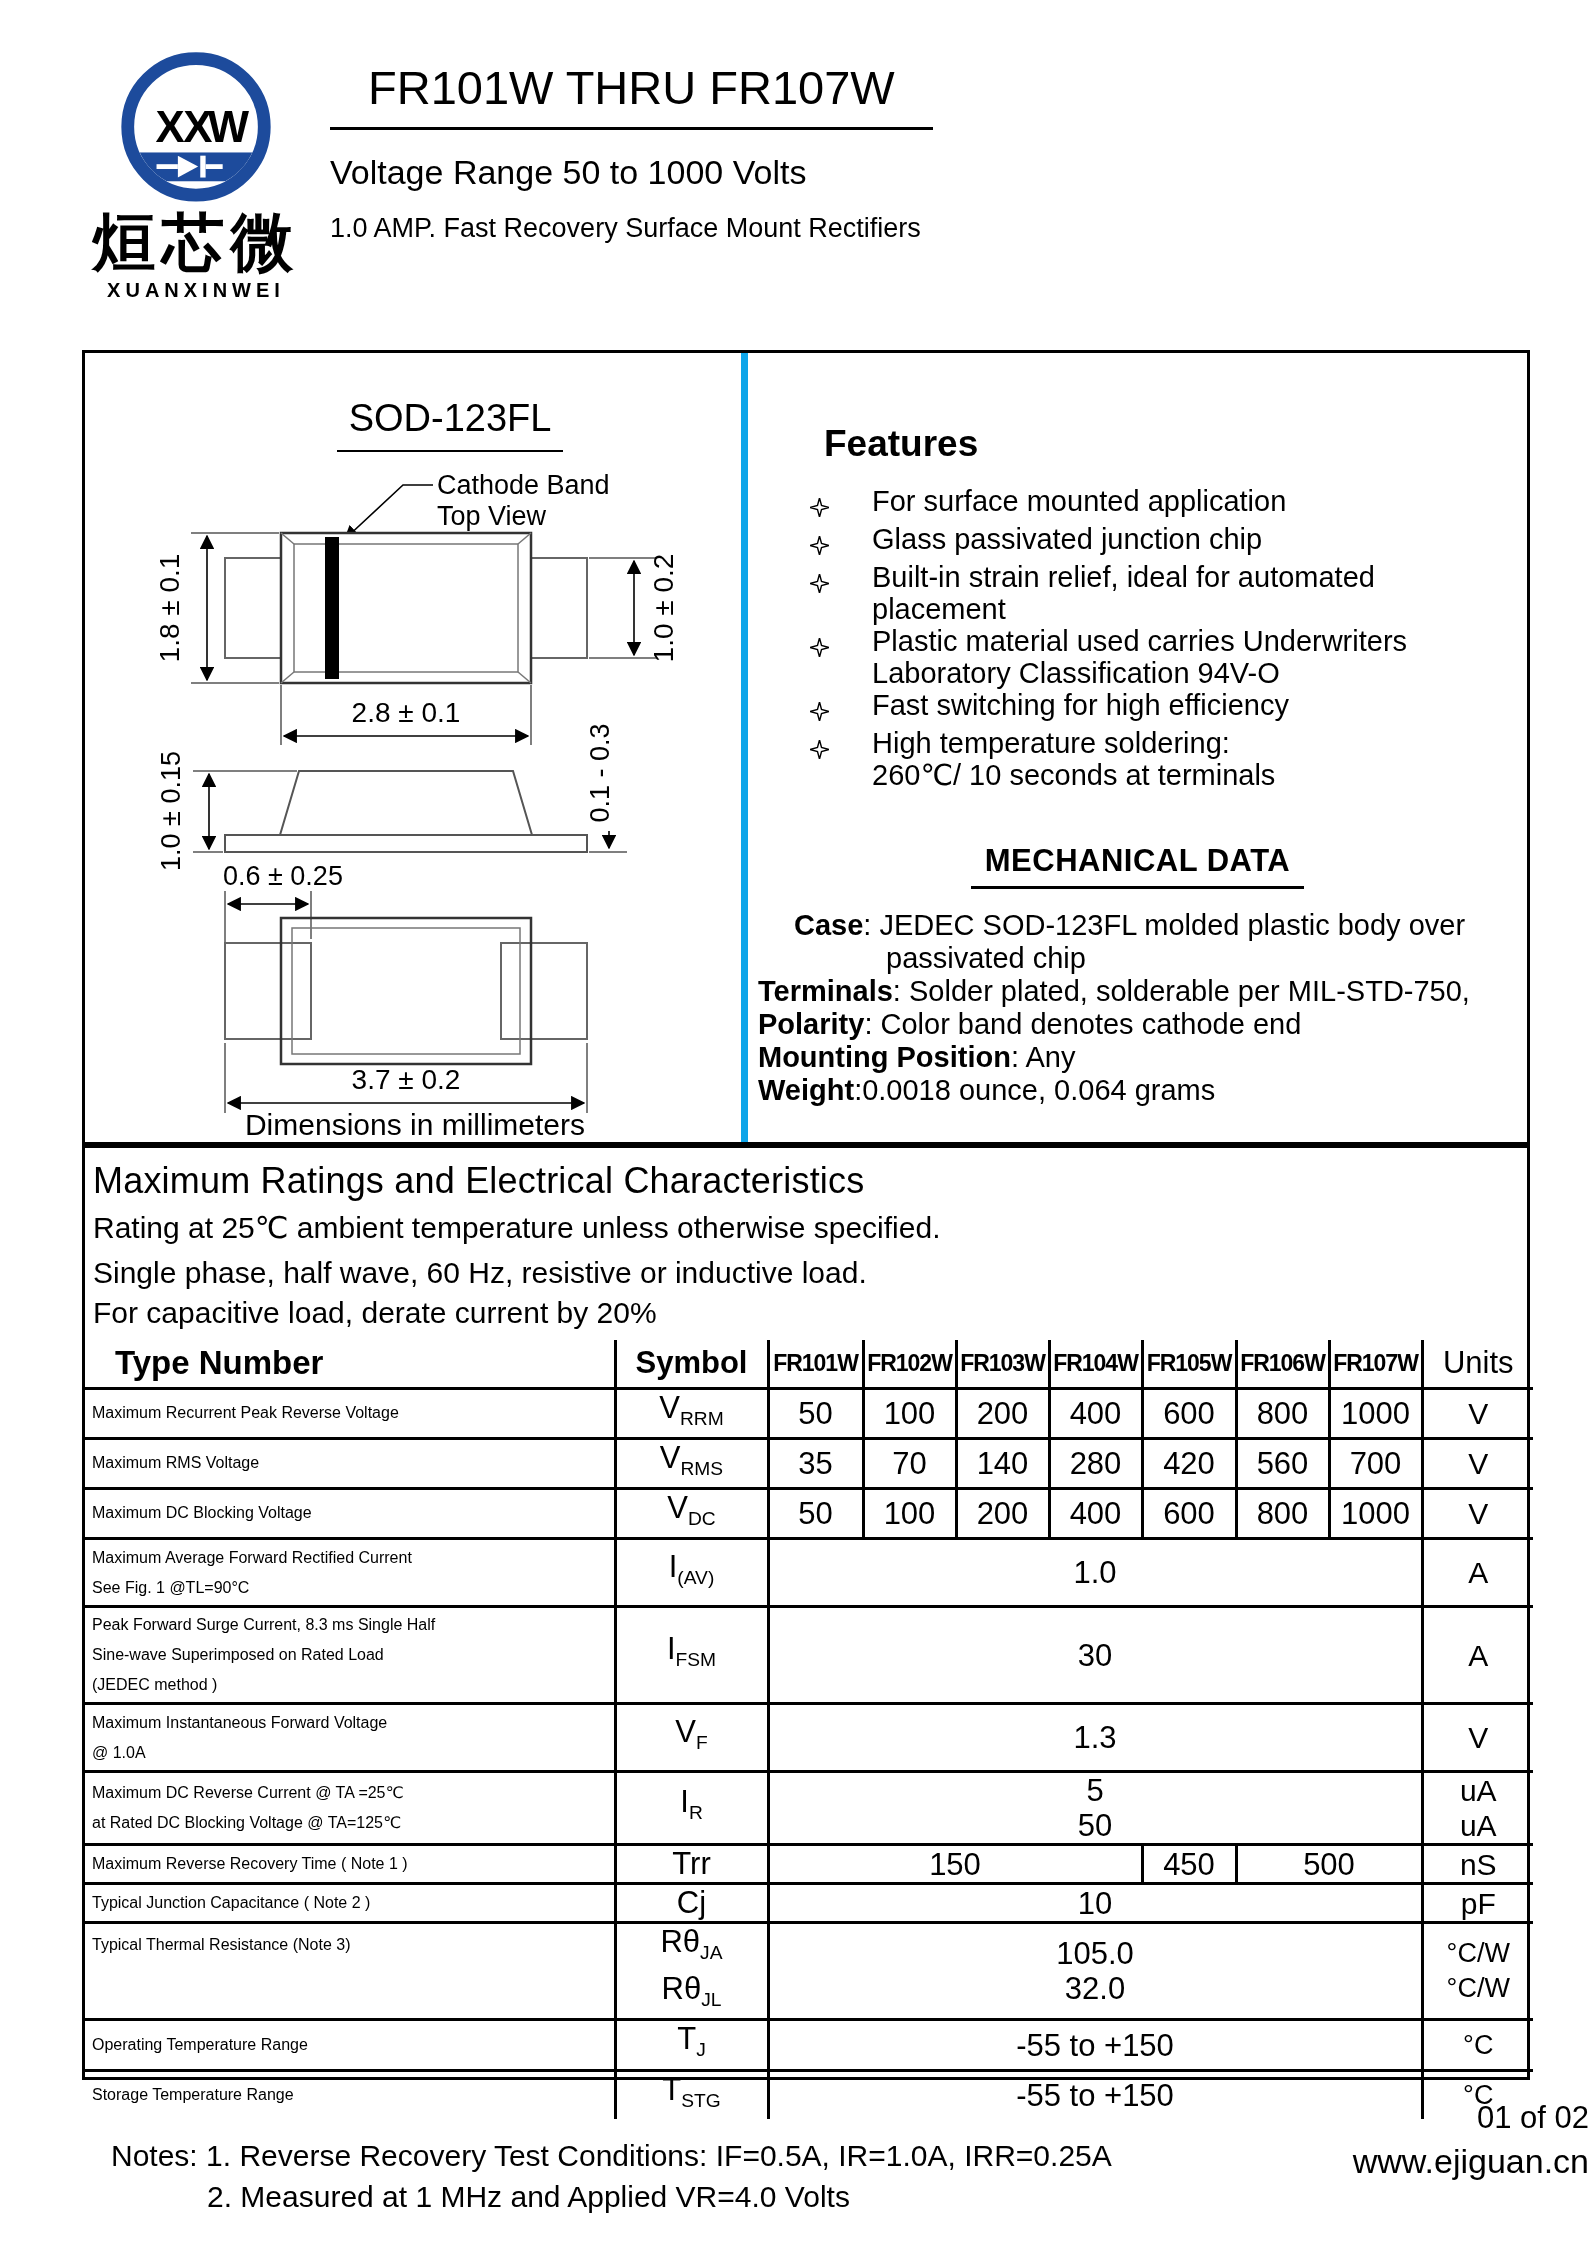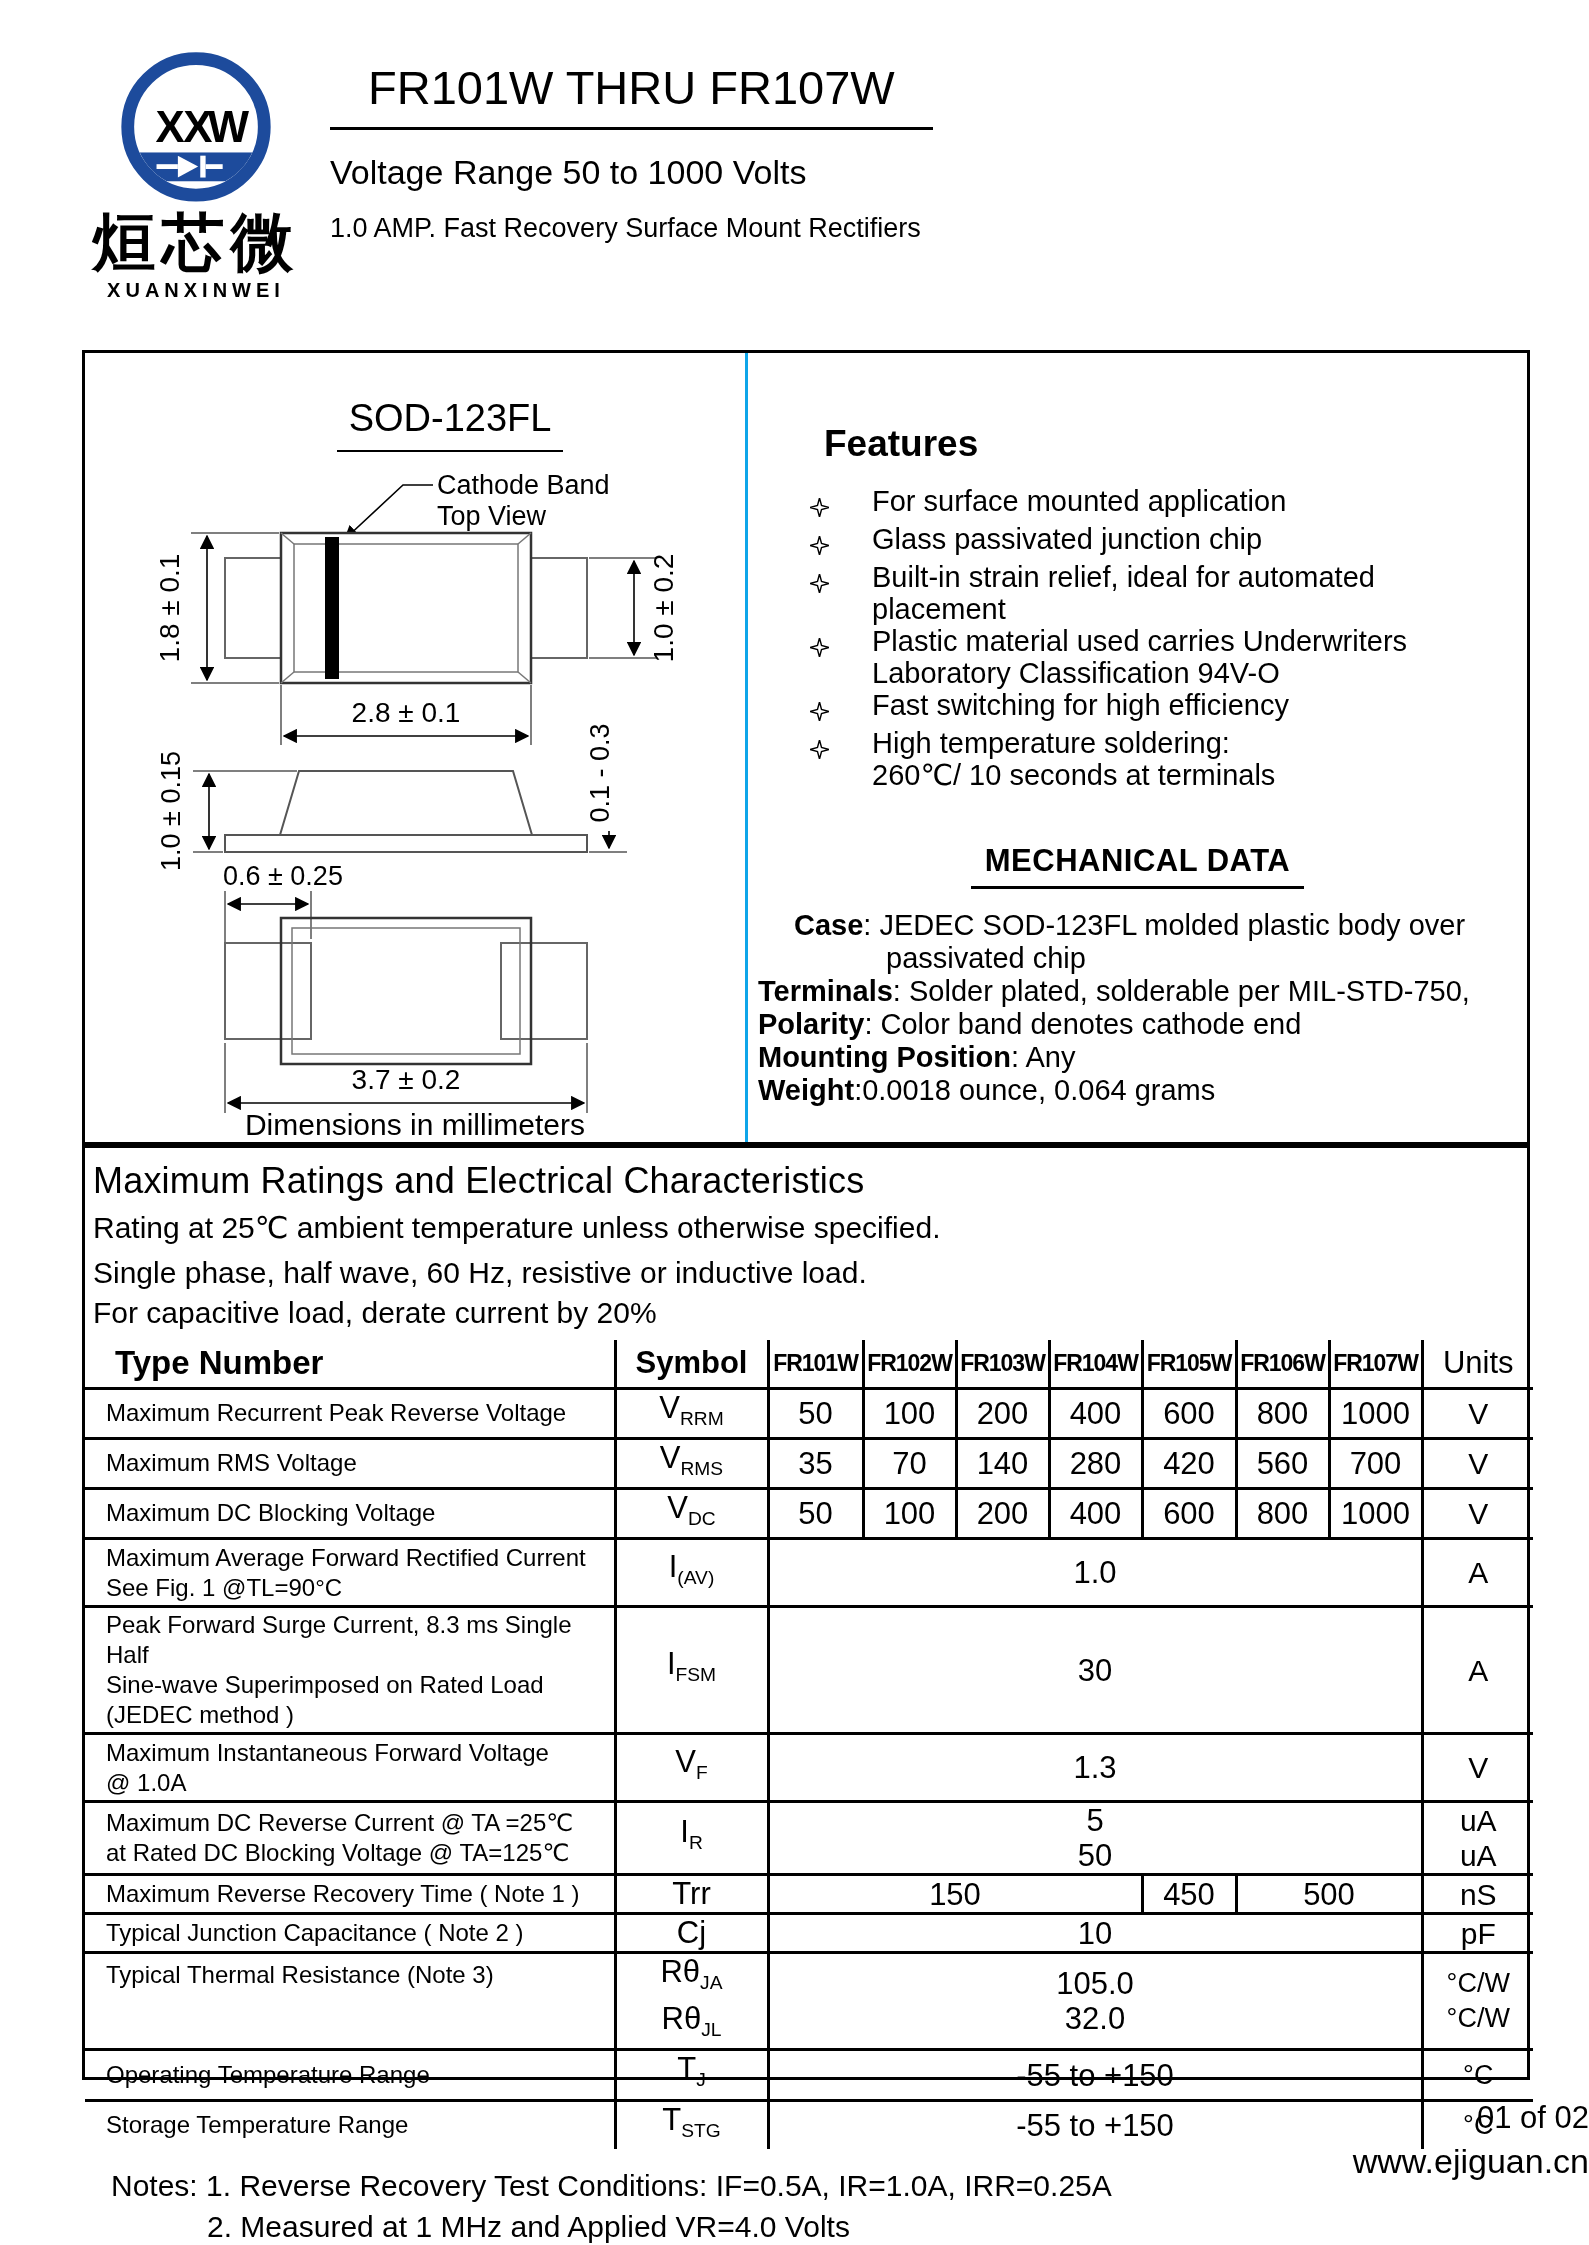--- a/index.html
+++ b/index.html
@@ -15,21 +15,21 @@
   .logo svg { display:block; margin:0 auto; }
   .logo-cn { font-size:63px; font-weight:bold; letter-spacing:6px; line-height:1.08; white-space:nowrap; }
   .logo-en { font-size:20px; font-weight:600; letter-spacing:5px; margin-top:3px; }
   
   .titles { position:absolute; left:330px; top:60px; width:1190px; text-align:left; }
   .title-main { display:inline-block; font-size:47px; font-weight:normal; padding:0 38px 12px; border-bottom:3px solid #000; letter-spacing:0; }
   .subtitle1 { font-size:34px; margin-top:23px; }
   .subtitle2 { font-size:27px; margin-top:21px; }
   
   .main-box { position:absolute; left:82px; top:350px; width:1448px; height:795px; border:3px solid #000; display:flex; }
-  .panel-left { width:663px; border-right:3px solid #0ea5e9; position:relative; }
+  .panel-left { width:663px; border-right:7px solid #0ea5e9; position:relative; }
   .panel-right { flex:1; position:relative; }
   svg text { font-family:"Liberation Sans","DejaVu Sans",sans-serif; fill:#000; }
   
   .features-heading { position:absolute; left:76px; top:70px; font-size:37px; font-weight:bold; }
   .features-list { position:absolute; left:62px; top:132px; width:700px; }
   .feat { display:flex; font-size:29px; line-height:32px; }
   .feat .bullet { flex:0 0 62px; padding-top:6px; }
   
   .mech-heading-wrap { position:absolute; left:0; right:0; top:490px; text-align:center; }
   .mech-heading { display:inline-block; font-size:31px; font-weight:bold; padding:0 14px 7px; border-bottom:3px solid #000; letter-spacing:0.5px; }
@@ -41,21 +41,21 @@
   .ratings-box { position:absolute; left:82px; top:1145px; width:1448px; height:935px; border:3px solid #000; }
   .ratings-heading { margin:12px 0 0 8px; font-size:36px; font-weight:normal; letter-spacing:0.2px; }
   .cond-line { margin-left:8px; font-size:30px; }
   .cond-1 { margin-top:8px; } .cond-2 { margin-top:11px; } .cond-3 { margin-top:6px; }
   table.ratings { width:100%; border-collapse:collapse; border:hidden; table-layout:fixed; margin-top:10px; }
   table.ratings td, table.ratings th { border:3px solid #000; vertical-align:middle; overflow:hidden; }
   th.c-type { font-size:33px; font-weight:bold; text-align:left; padding-left:30px; }
   th.c-sym  { font-size:31px; font-weight:bold; text-align:center; }
   th.c-part { font-size:23px; font-weight:bold; text-align:center; letter-spacing:-1px; }
   th.c-units{ font-size:31px; font-weight:normal; text-align:center; }
-  td.desc { font-size:24px; text-align:left; padding:2px 4px 2px 21px; line-height:30px;margin-top:40px; }
+  td.desc { font-size:16px; text-align:left; padding:2px 4px 2px 7px; line-height:30px;margin-top:40px; }
   td.sym  { font-size:31px; text-align:center; line-height:36px; }
   td.val  { font-size:31px; text-align:center; line-height:35px; }
   td.unit { font-size:30px; text-align:center; line-height:35px; }
   sub { font-size:0.62em; }
   .notes { margin:16px 0 0 26px; font-size:30px; line-height:41px; }
   .notes-2 { padding-left:96px; }
   
   .footer { position:absolute; left:0; right:0; top:2100px; text-align:right; }
   .footer-page { font-size:31px; }
   .footer-site { font-size:34px; margin-top:6px; }

